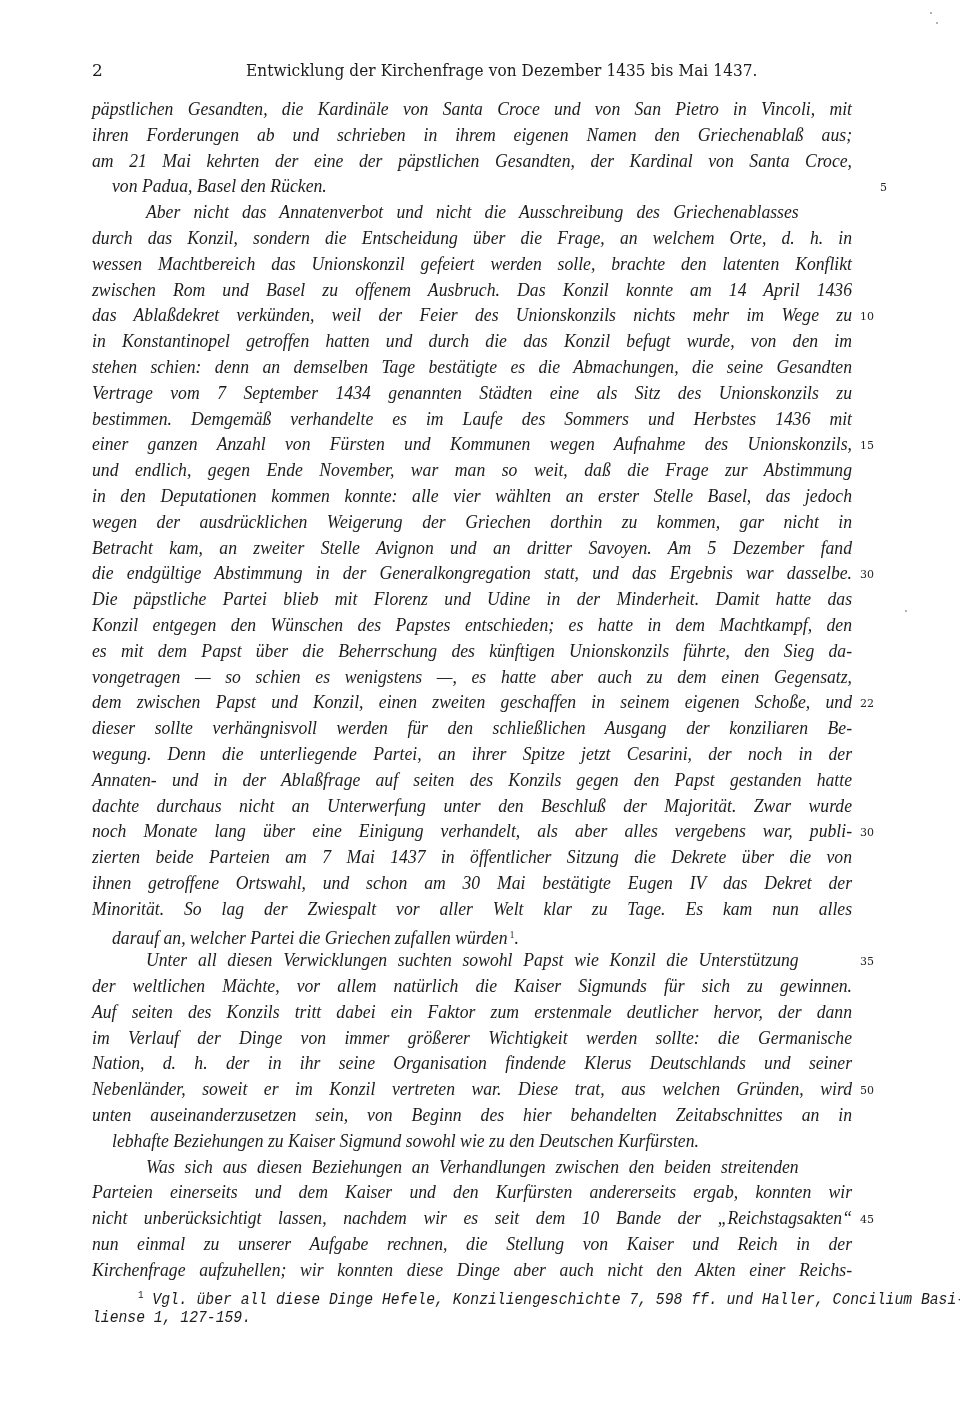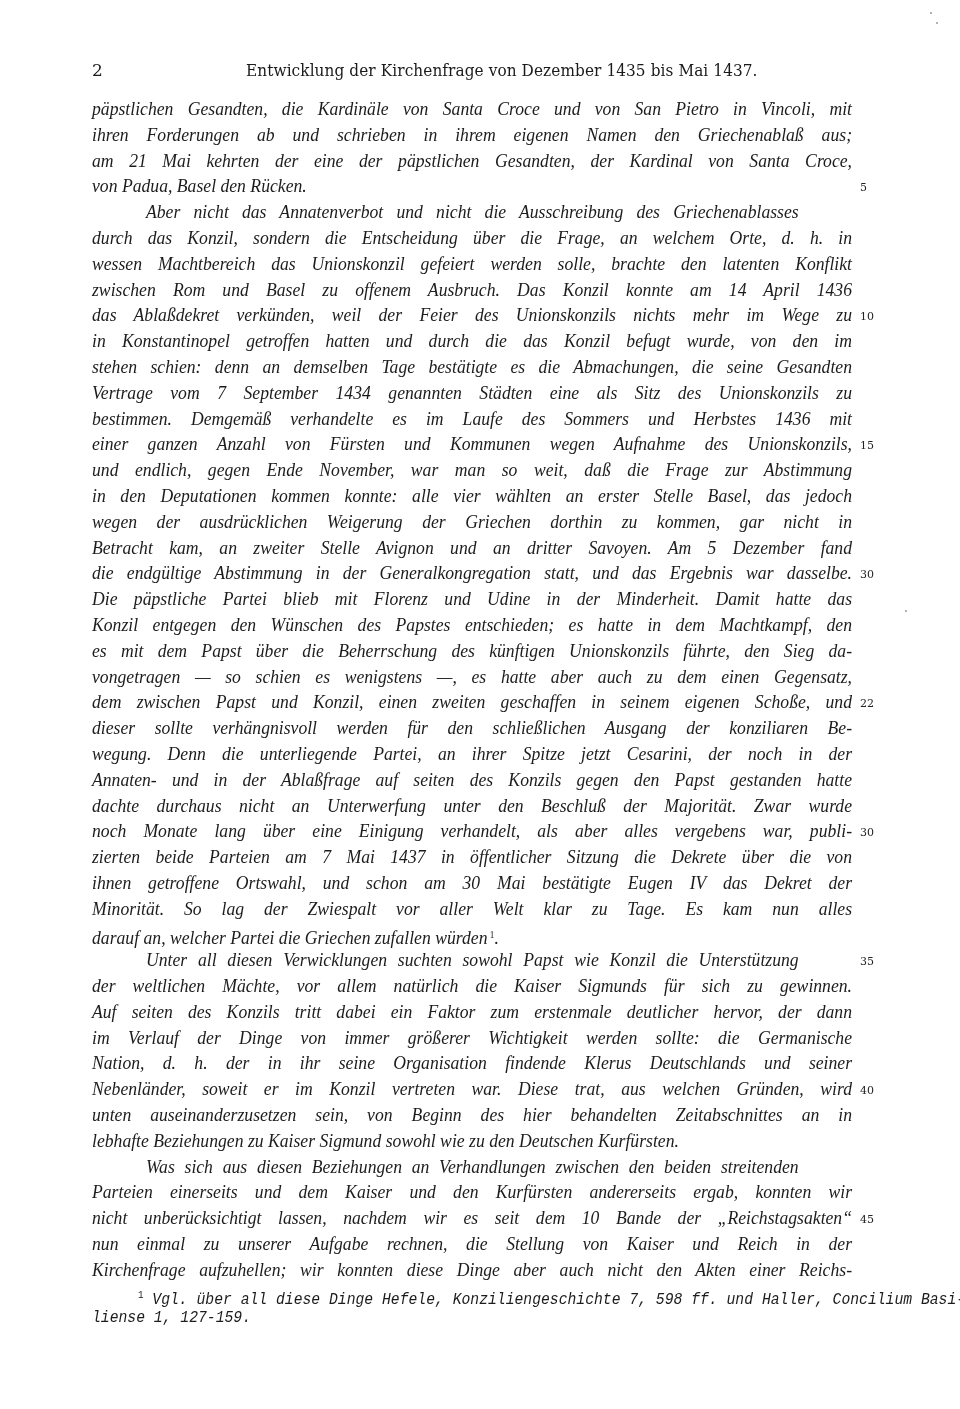--- a/index.html
+++ b/index.html
@@ -13,21 +13,21 @@
       font-family: "DejaVu Serif", serif; font-size: 17px; color: #1a1a1a;
     }
     .header .pageno { position: absolute; left: 0; top: 4px; }
     .header .running { position: absolute; left: 154px; top: 4px; letter-spacing: 0.1px; transform: scaleX(0.9); transform-origin: left; white-space: nowrap; }
     .body-text { position: absolute; left: 92px; top: 96px; width: 760px; }
     .line {
       position: relative; height: 25.8px; line-height: 25.8px;
       font-family: "Liberation Serif", serif; font-style: italic; font-size: 19.2px;
       white-space: nowrap; text-align: justify; text-align-last: justify;
     }
-    .line.last { text-align-last: left; }
+    .line.last { text-align-last: left; margin-left: 20px; }
     .line.indent { padding-left: 54px; }
     .line .txt { display: block; transform: scaleX(0.92); transform-origin: left; width: 108.7%; }
     .line.indent .txt { width: calc(108.7% - 58px); }
     .lnum {
       position: absolute; left: 768px; top: 2px; font-family: "DejaVu Serif", serif;
       font-style: normal; font-size: 11px; color: #222;
     }
     .footnote { position: absolute; left: 92px; top: 1285px; width: 760px; }
     .fline {
       height: 22px; line-height: 22px; font-family: Liberation Mono, monospace; font-style: italic;
@@ -166,21 +166,21 @@
         <span class="txt">Auf seiten des Konzils tritt dabei ein Faktor zum erstenmale deutlicher hervor, der dann</span>
       </div>
       <div class="line">
         <span class="txt">im Verlauf der Dinge von immer größerer Wichtigkeit werden sollte: die Germanische</span>
       </div>
       <div class="line">
         <span class="txt">Nation, d. h. der in ihr seine Organisation findende Klerus Deutschlands und seiner</span>
       </div>
       <div class="line">
         <span class="txt">Nebenländer, soweit er im Konzil vertreten war. Diese trat, aus welchen Gründen, wird</span>
-        <span class="lnum">40</span>
+        <span class="lnum">50</span>
       </div>
       <div class="line">
         <span class="txt">unten auseinanderzusetzen sein, von Beginn des hier behandelten Zeitabschnittes an in</span>
       </div>
       <div class="line last">
         <span class="txt">lebhafte Beziehungen zu Kaiser Sigmund sowohl wie zu den Deutschen Kurfürsten.</span>
       </div>
       <div class="line indent">
         <span class="txt">Was sich aus diesen Beziehungen an Verhandlungen zwischen den beiden streitenden</span>
       </div>

